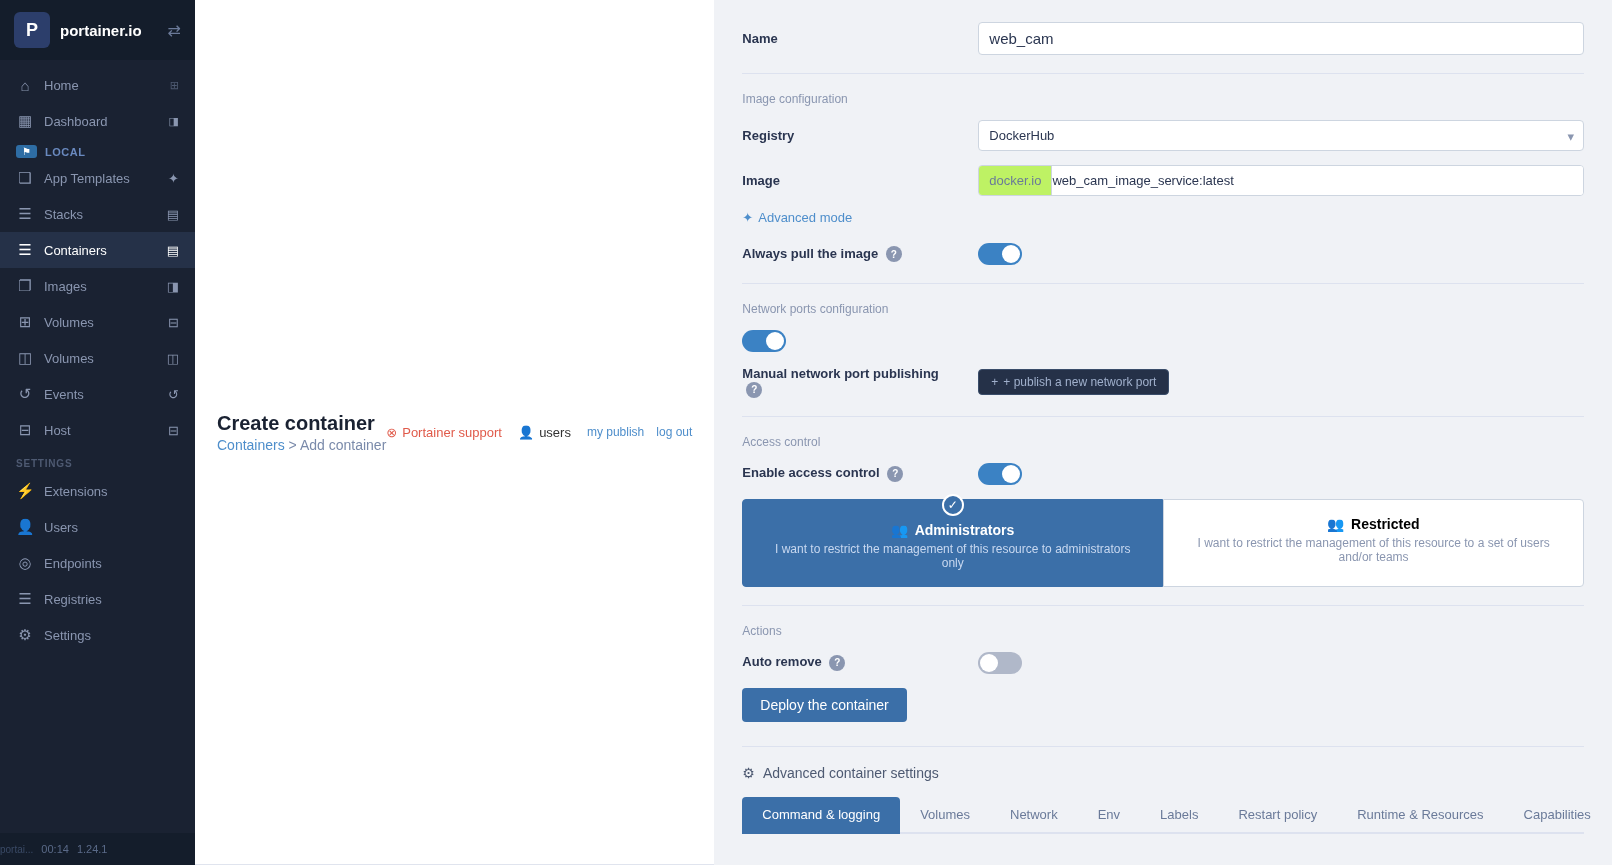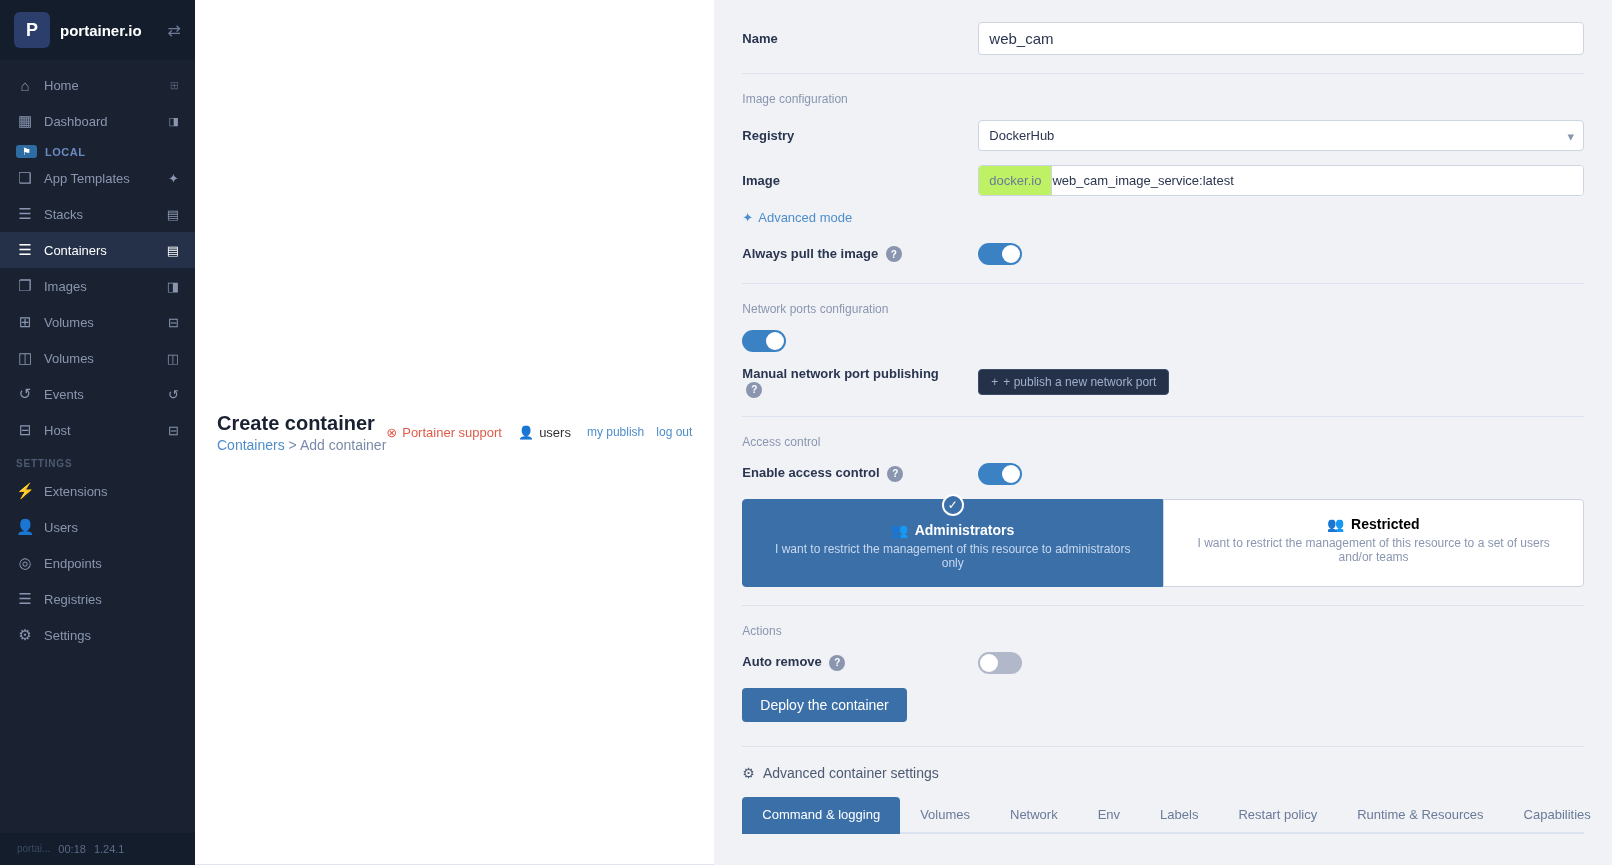--- a/index.html
+++ b/index.html
@@ -61,23 +61,24 @@
     }
     .sidebar-endpoint-badge {
       font-size: 10px;
       background: #2e6da4;
       color: #fff;
       padding: 1px 6px;
       border-radius: 3px;
       margin-right: 2px;
     }
     .sidebar-footer {
-      padding: 10px 17px;
+      padding: 10px 0;
       background: #141d2b;
       display: flex;
+      align-items: center;
       gap: 8px;
       font-size: 11px;
       color: #5a6a88;
     }
 
     
     .main {
       flex: 1;
       display: flex;
       overflow: hidden;
@@ -463,21 +464,21 @@
       <span>Registries</span>
     </div>
     <div class="sidebar-item">
       <span class="icon">⚙</span>
       <span>Settings</span>
     </div>
   </div>
 
   <div class="sidebar-footer">
     <span style="font-size:10px;color:#3a4a66;">portai...</span>
-    <span>00:18</span>
+    <span>00:14</span>
     <span>1.24.1</span>
   </div>
 </div>
 
 <div class="main">
 
   <div class="topbar">
     <div class="topbar-left">
       <div class="topbar-title">Create container</div>
       <div class="breadcrumb">

